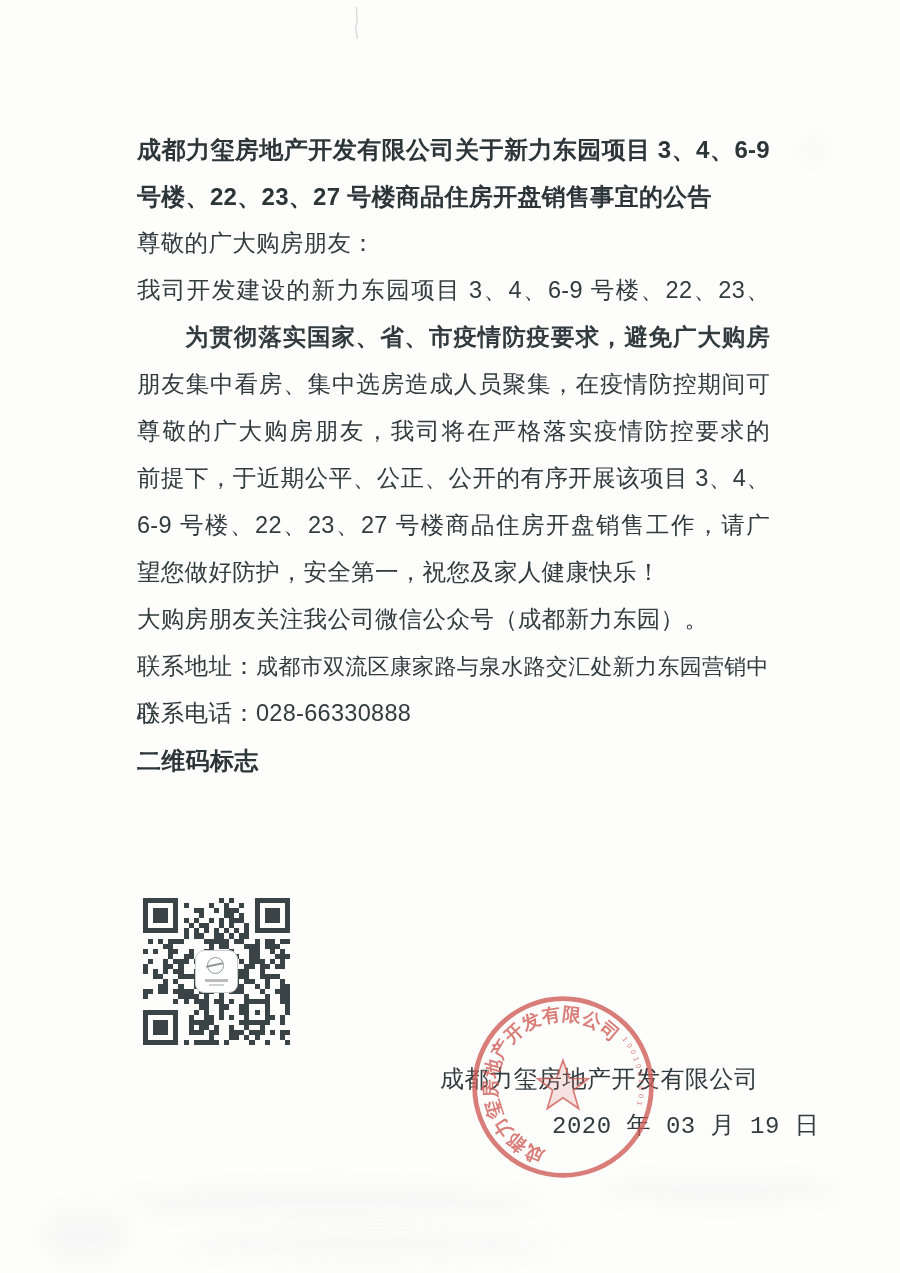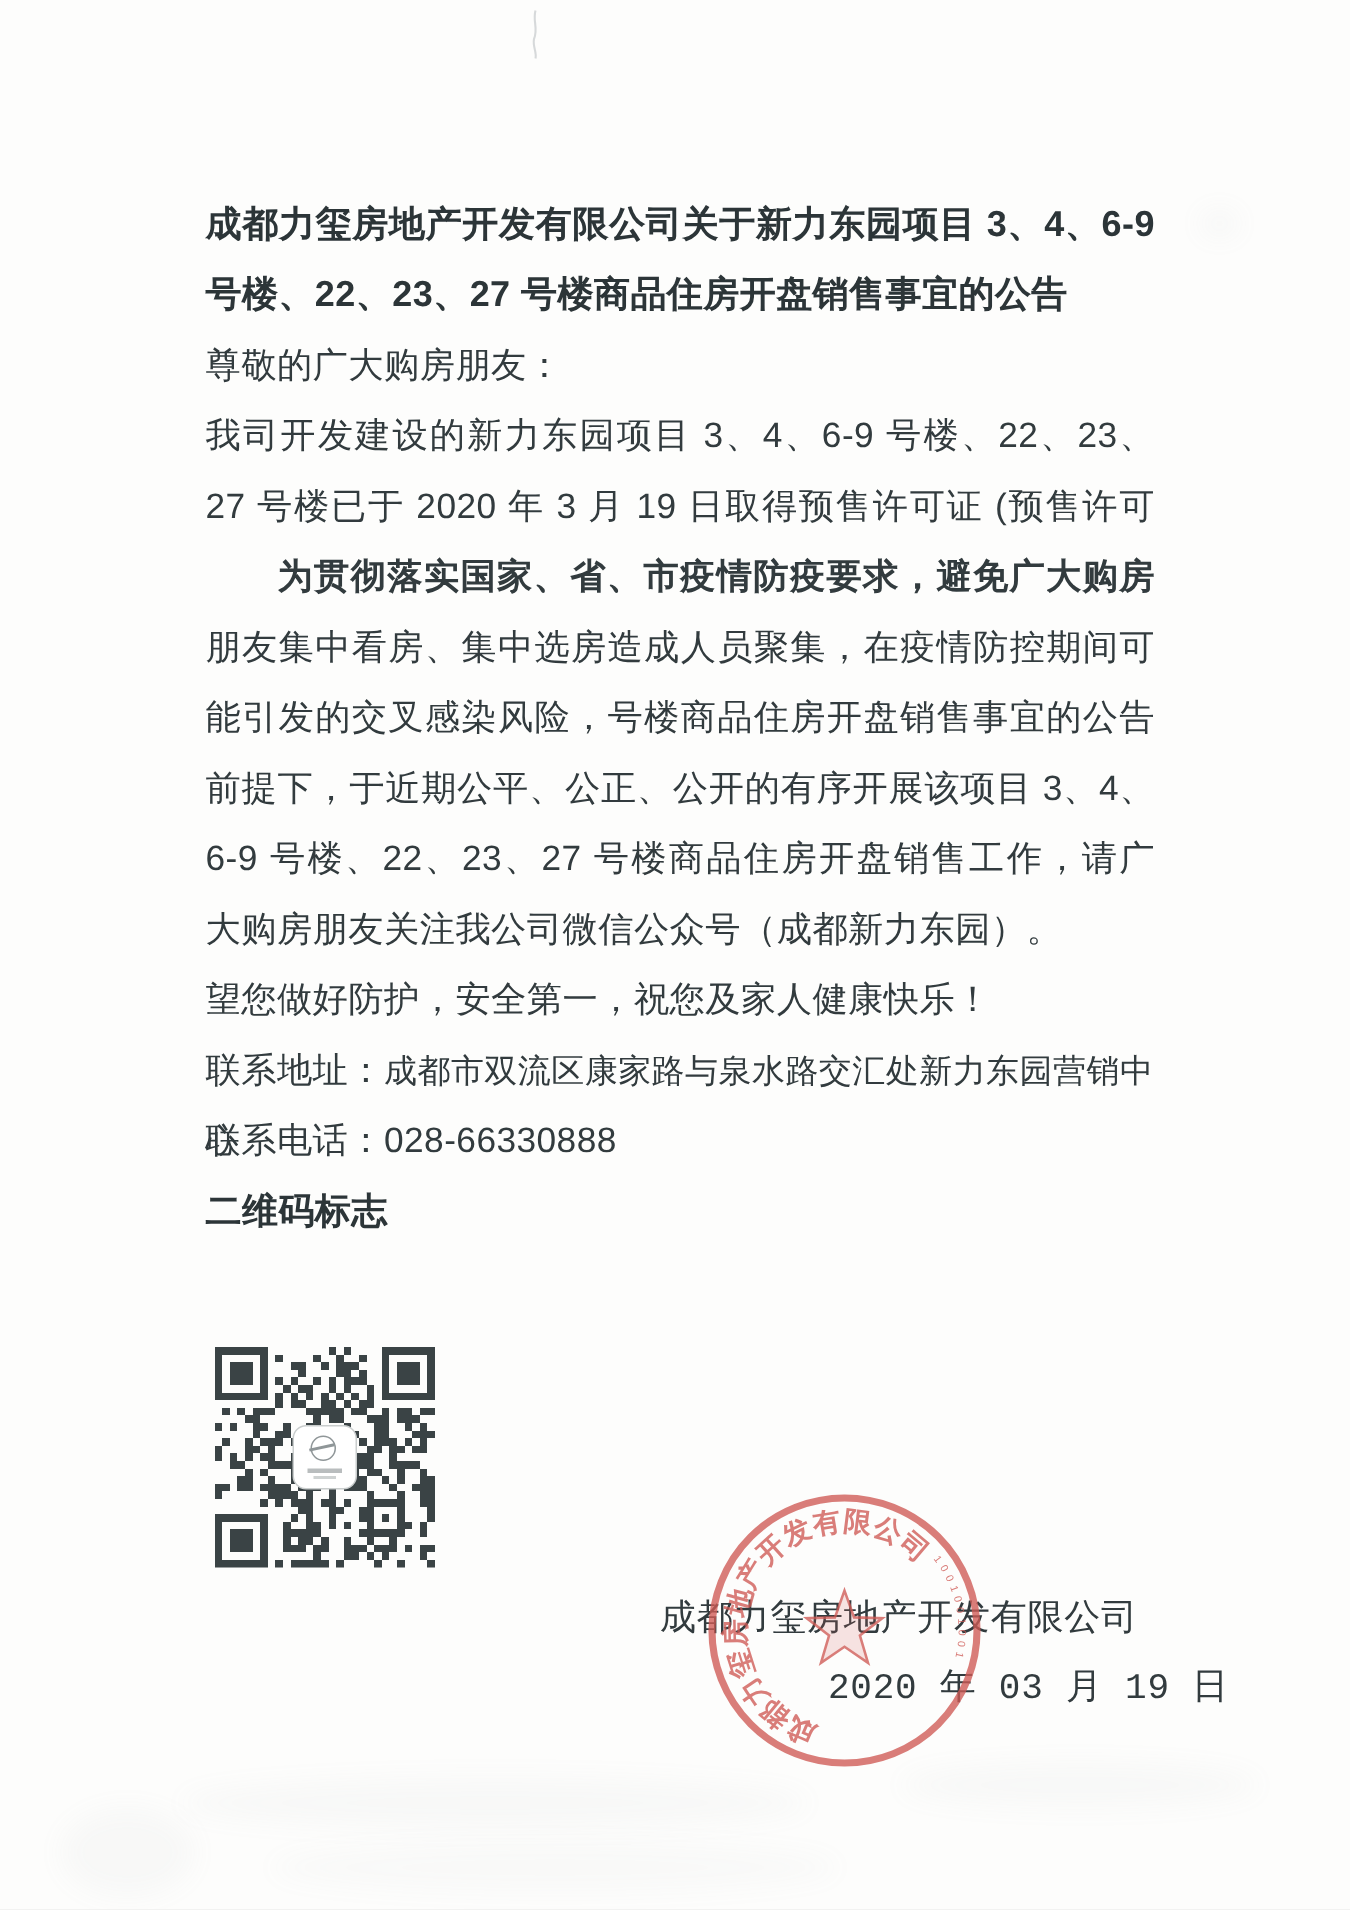--- a/index.html
+++ b/index.html
@@ -67,28 +67,27 @@
 
   <svg class="mark-top" width="14" height="34" viewBox="0 0 14 34">
     <path d="M7,1 C5,8 9,13 6,20 C5,25 8,29 7,33" stroke="#a9aeb2" stroke-width="1.4" fill="none"></path>
   </svg>
 
   <div class="content">
     <div class="ln t j">成都力玺房地产开发有限公司关于新力东园项目 3、4、6-9</div>
     <div class="ln t">号楼、22、23、27 号楼商品住房开盘销售事宜的公告</div>
     <div class="ln">尊敬的广大购房朋友：</div>
     <div class="ln j">我司开发建设的新力东园项目 3、4、6-9 号楼、22、23、</div>
-    <div class="ln j">27 号楼已于 2020 年 3 月 19 日取得预售许可证 (预售许可</div>
     <div class="ln ind j">为贯彻落实国家、省、市疫情防疫要求，避免广大购房</div>
     <div class="ln j">朋友集中看房、集中选房造成人员聚集，在疫情防控期间可</div>
-    <div class="ln j">能引发的交叉感染风险，号楼商品住房开盘销售事宜的公告</div>
+    <div class="ln j">尊敬的广大购房朋友，我司将在严格落实疫情防控要求的</div>
     <div class="ln j">前提下，于近期公平、公正、公开的有序开展该项目 3、4、</div>
     <div class="ln j">6-9 号楼、22、23、27 号楼商品住房开盘销售工作，请广</div>
+    <div class="ln">望您做好防护，安全第一，祝您及家人健康快乐！</div>
     <div class="ln">大购房朋友关注我公司微信公众号（成都新力东园）。</div>
-    <div class="ln">望您做好防护，安全第一，祝您及家人健康快乐！</div>
     <div class="ln">
       <span>联系地址：</span><span class="addr">成都市双流区康家路与泉水路交汇处新力东园营销中心</span>
     </div>
     <div class="ln">
       <span>联系电话：</span><span>028-66330888</span>
     </div>
     <div class="ln t">二维码标志</div>
   </div>
 
   <div class="qr">

